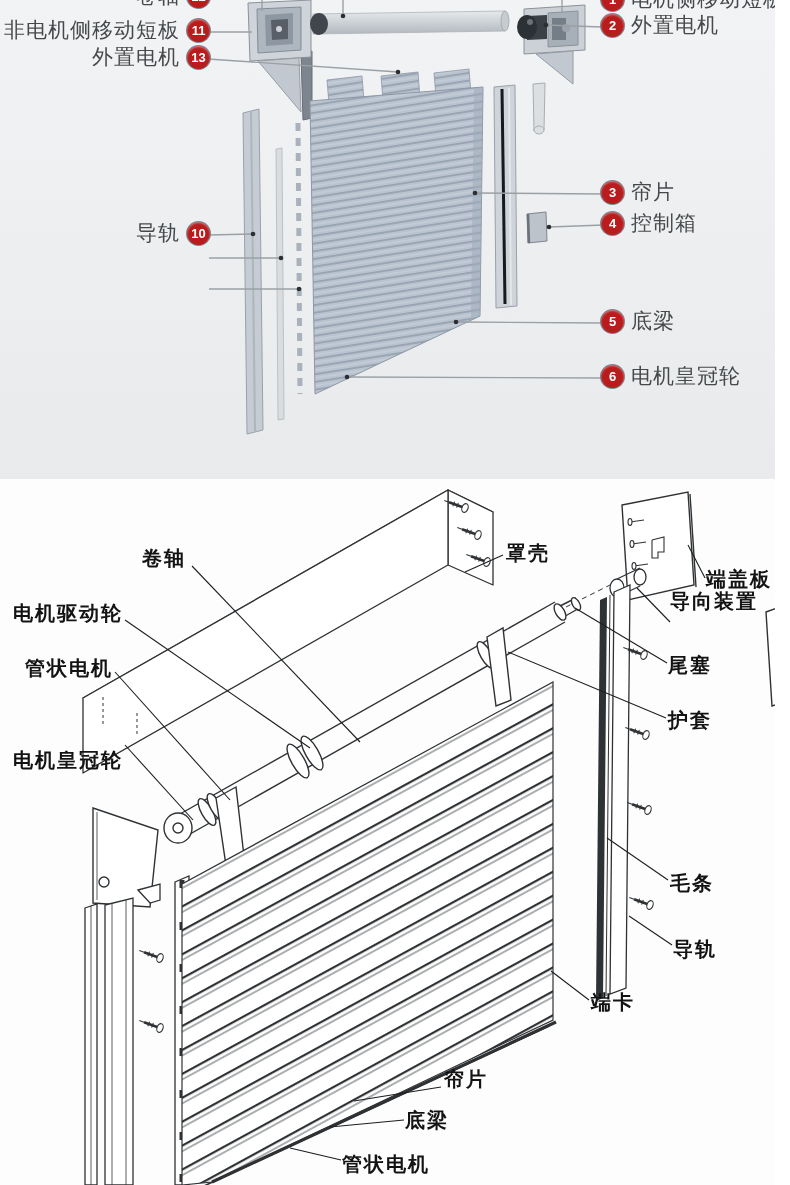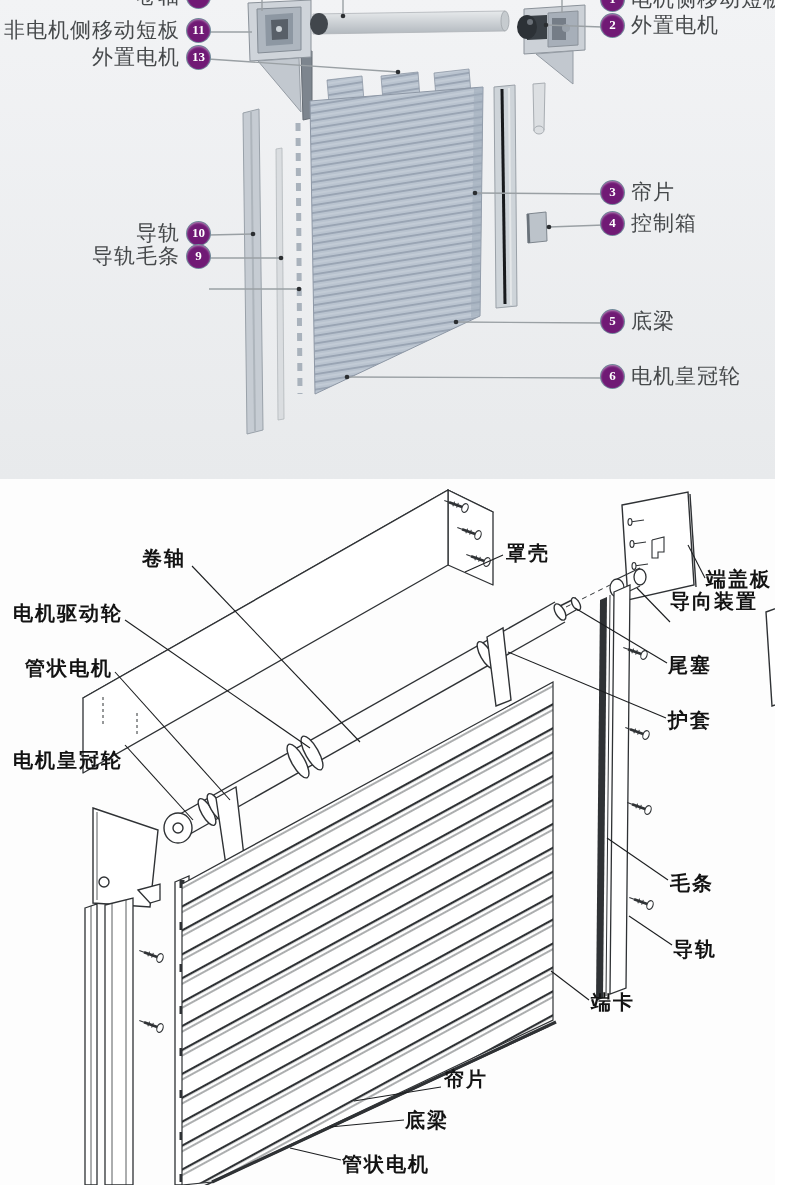--- a/index.html
+++ b/index.html
@@ -1,24 +1,24 @@
 <!DOCTYPE html>
 <html><head>
 <meta charset="utf-8">
 <style>
   html,body{margin:0;padding:0;background:#fff;}
   #page{position:relative;width:775px;height:1185px;overflow:hidden;
-        font-family:Liberation Serif, serif;background:#fff;}
+        font-family:Liberation Sans, sans-serif;background:#fff;}
   #art{position:absolute;left:0;top:0;z-index:0;}
   .row{position:absolute;display:flex;align-items:center;gap:7px;height:24px;z-index:2;}
   .left-row{left:0;width:210px;justify-content:flex-end;}
   .right-row{left:601px;}
   .row .t{font-size:21px;color:#46494b;letter-spacing:1px;white-space:nowrap;}
   .badge{flex:0 0 auto;width:23px;height:23px;border-radius:50%;
-         background:#701a75;color:#fff;font-size:13px;font-weight:bold;
+         background:#b91c1c;color:#fff;font-size:13px;font-weight:bold;
          display:flex;align-items:center;justify-content:center;
          box-shadow:inset 0 1px 2px rgba(255,255,255,.45),0 0 0 1px #71899a;}
   .bl{position:absolute;font-size:20px;font-weight:bold;color:#131313;
       letter-spacing:2px;white-space:nowrap;z-index:2;}
 </style>
 </head>
 <body>
 
 <div id="page">
 
@@ -254,24 +254,20 @@
   <span class="badge">11</span>
 </div>
 <div class="row left-row" style="top:45px">
   <span class="t">外置电机</span>
   <span class="badge">13</span>
 </div>
 <div class="row left-row" style="top:221px">
   <span class="t">导轨</span>
   <span class="badge">10</span>
 </div>
-<div class="row left-row" style="top:244px">
-  <span class="t">导轨毛条</span>
-  <span class="badge">9</span>
-</div>
 
 <div class="row right-row" style="top:-13px">
   <span class="badge">1</span>
   <span class="t">电机侧移动短板</span>
 </div>
 <div class="row right-row" style="top:13px">
   <span class="badge">2</span>
   <span class="t">外置电机</span>
 </div>
 <div class="row right-row" style="top:180px">

